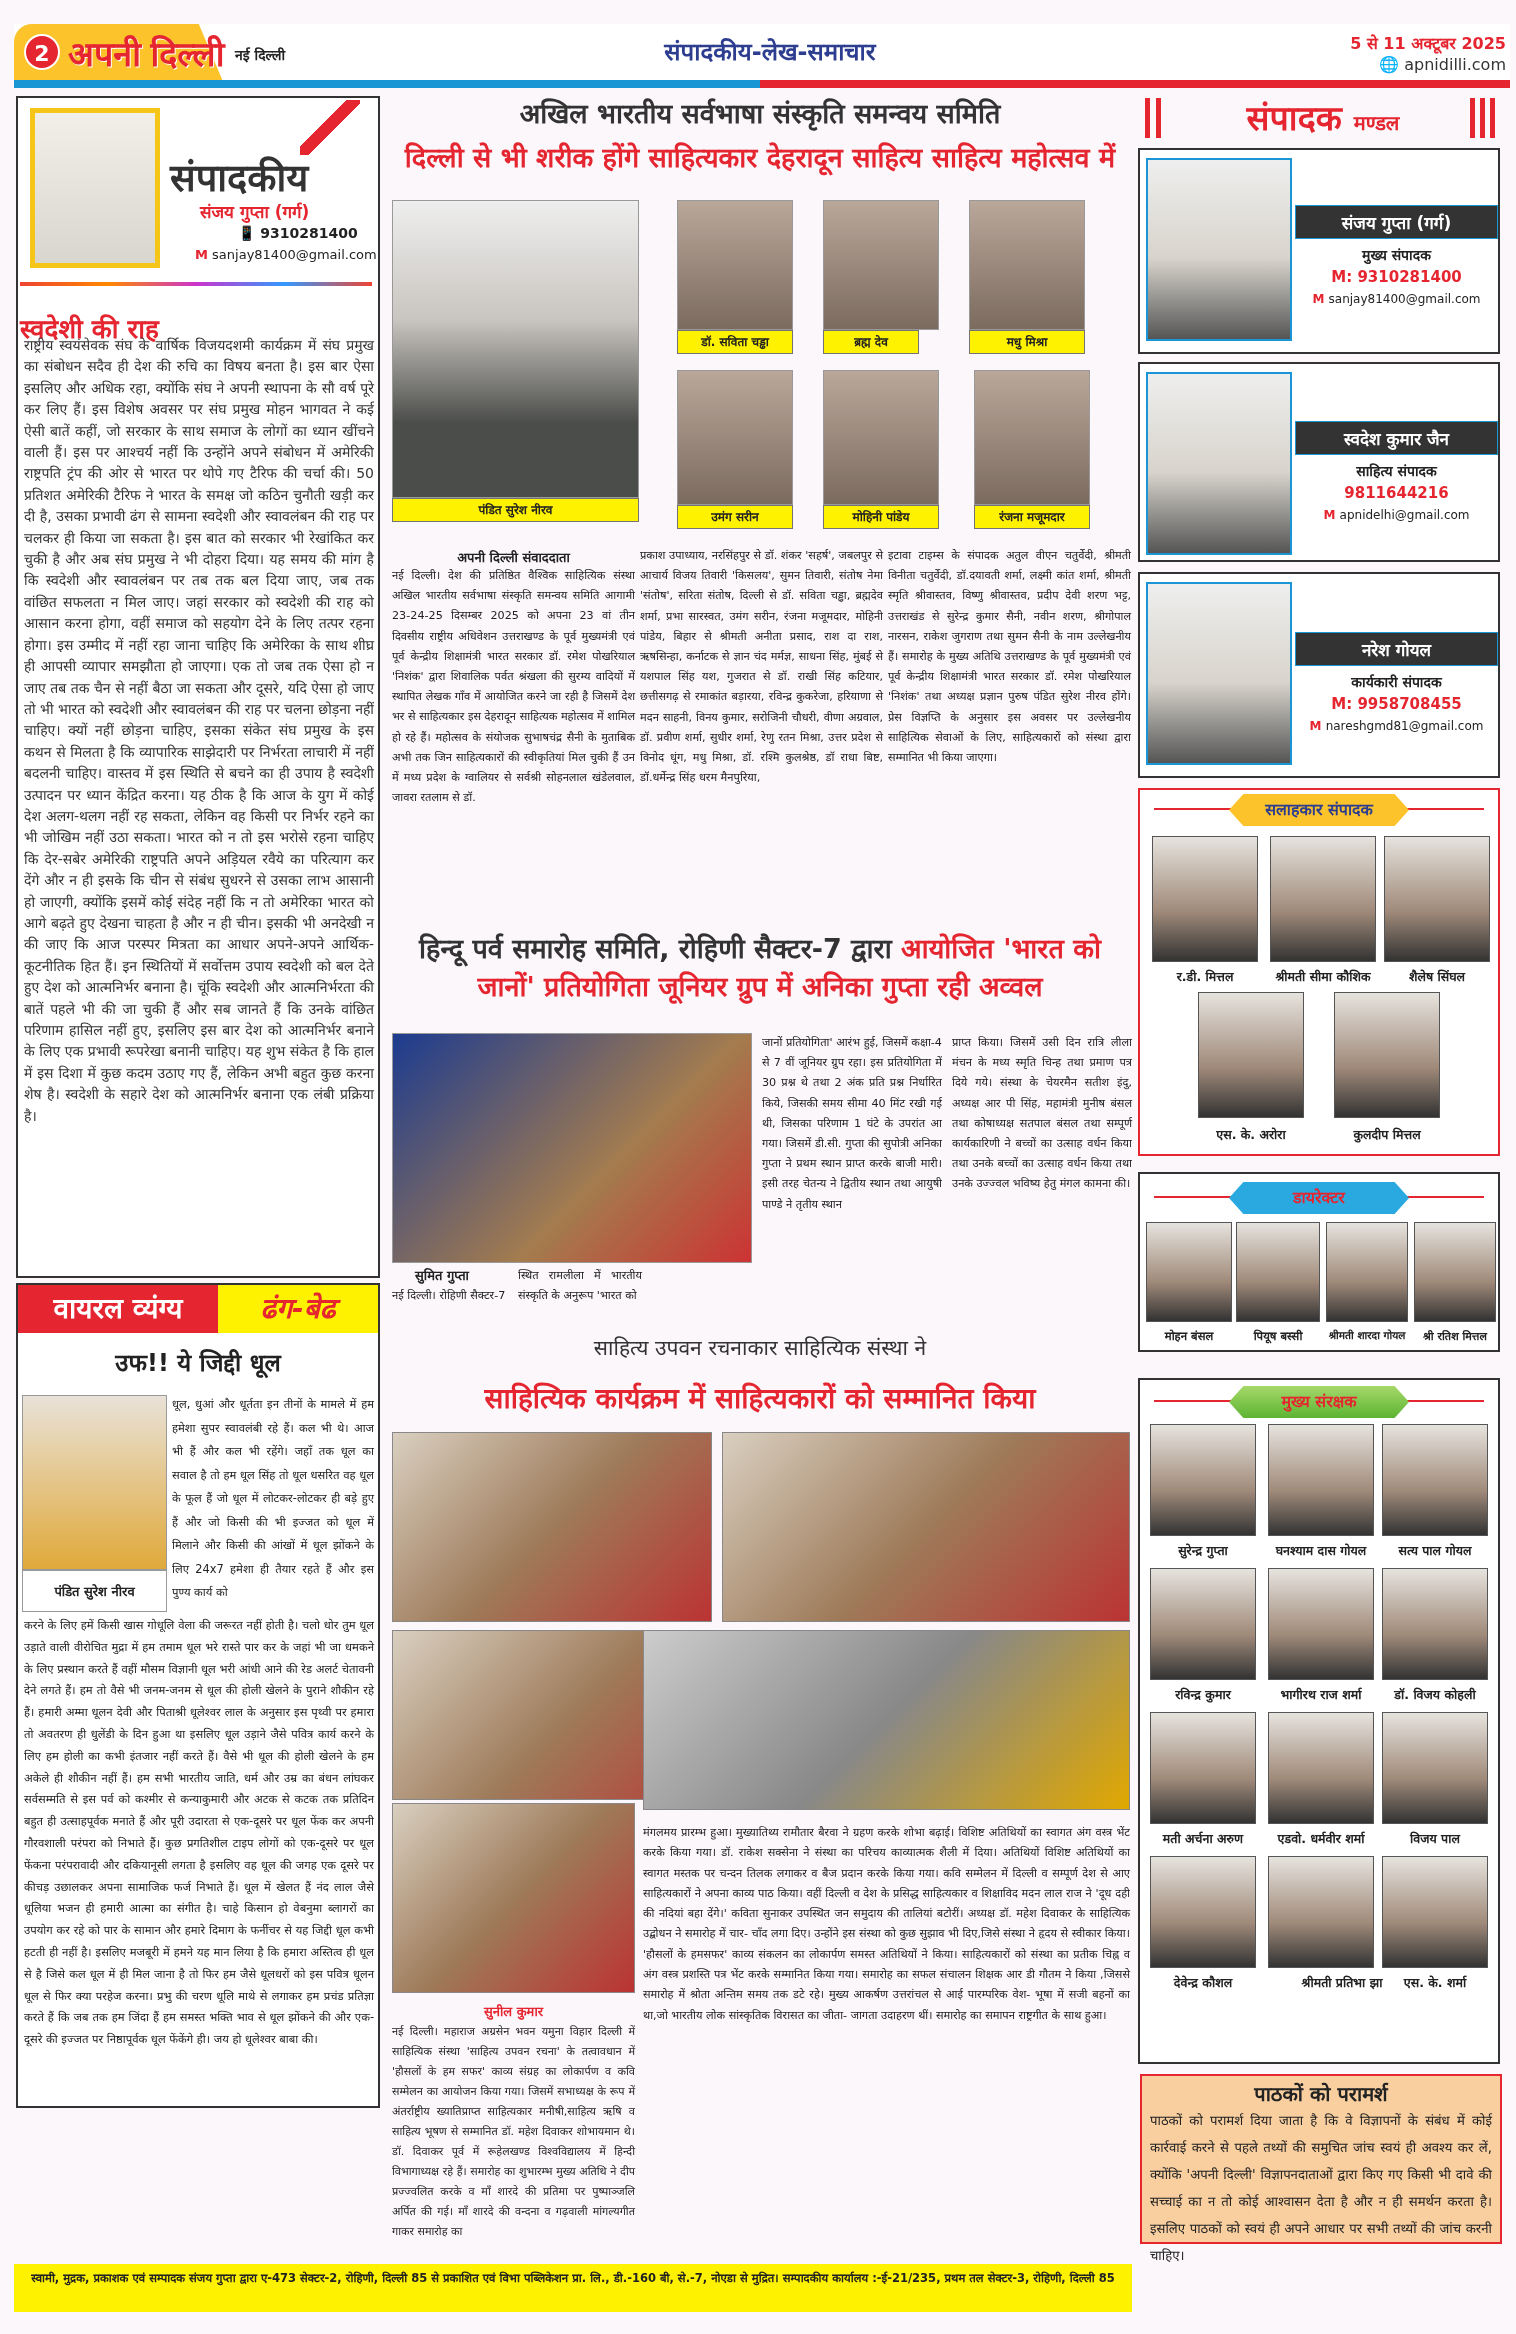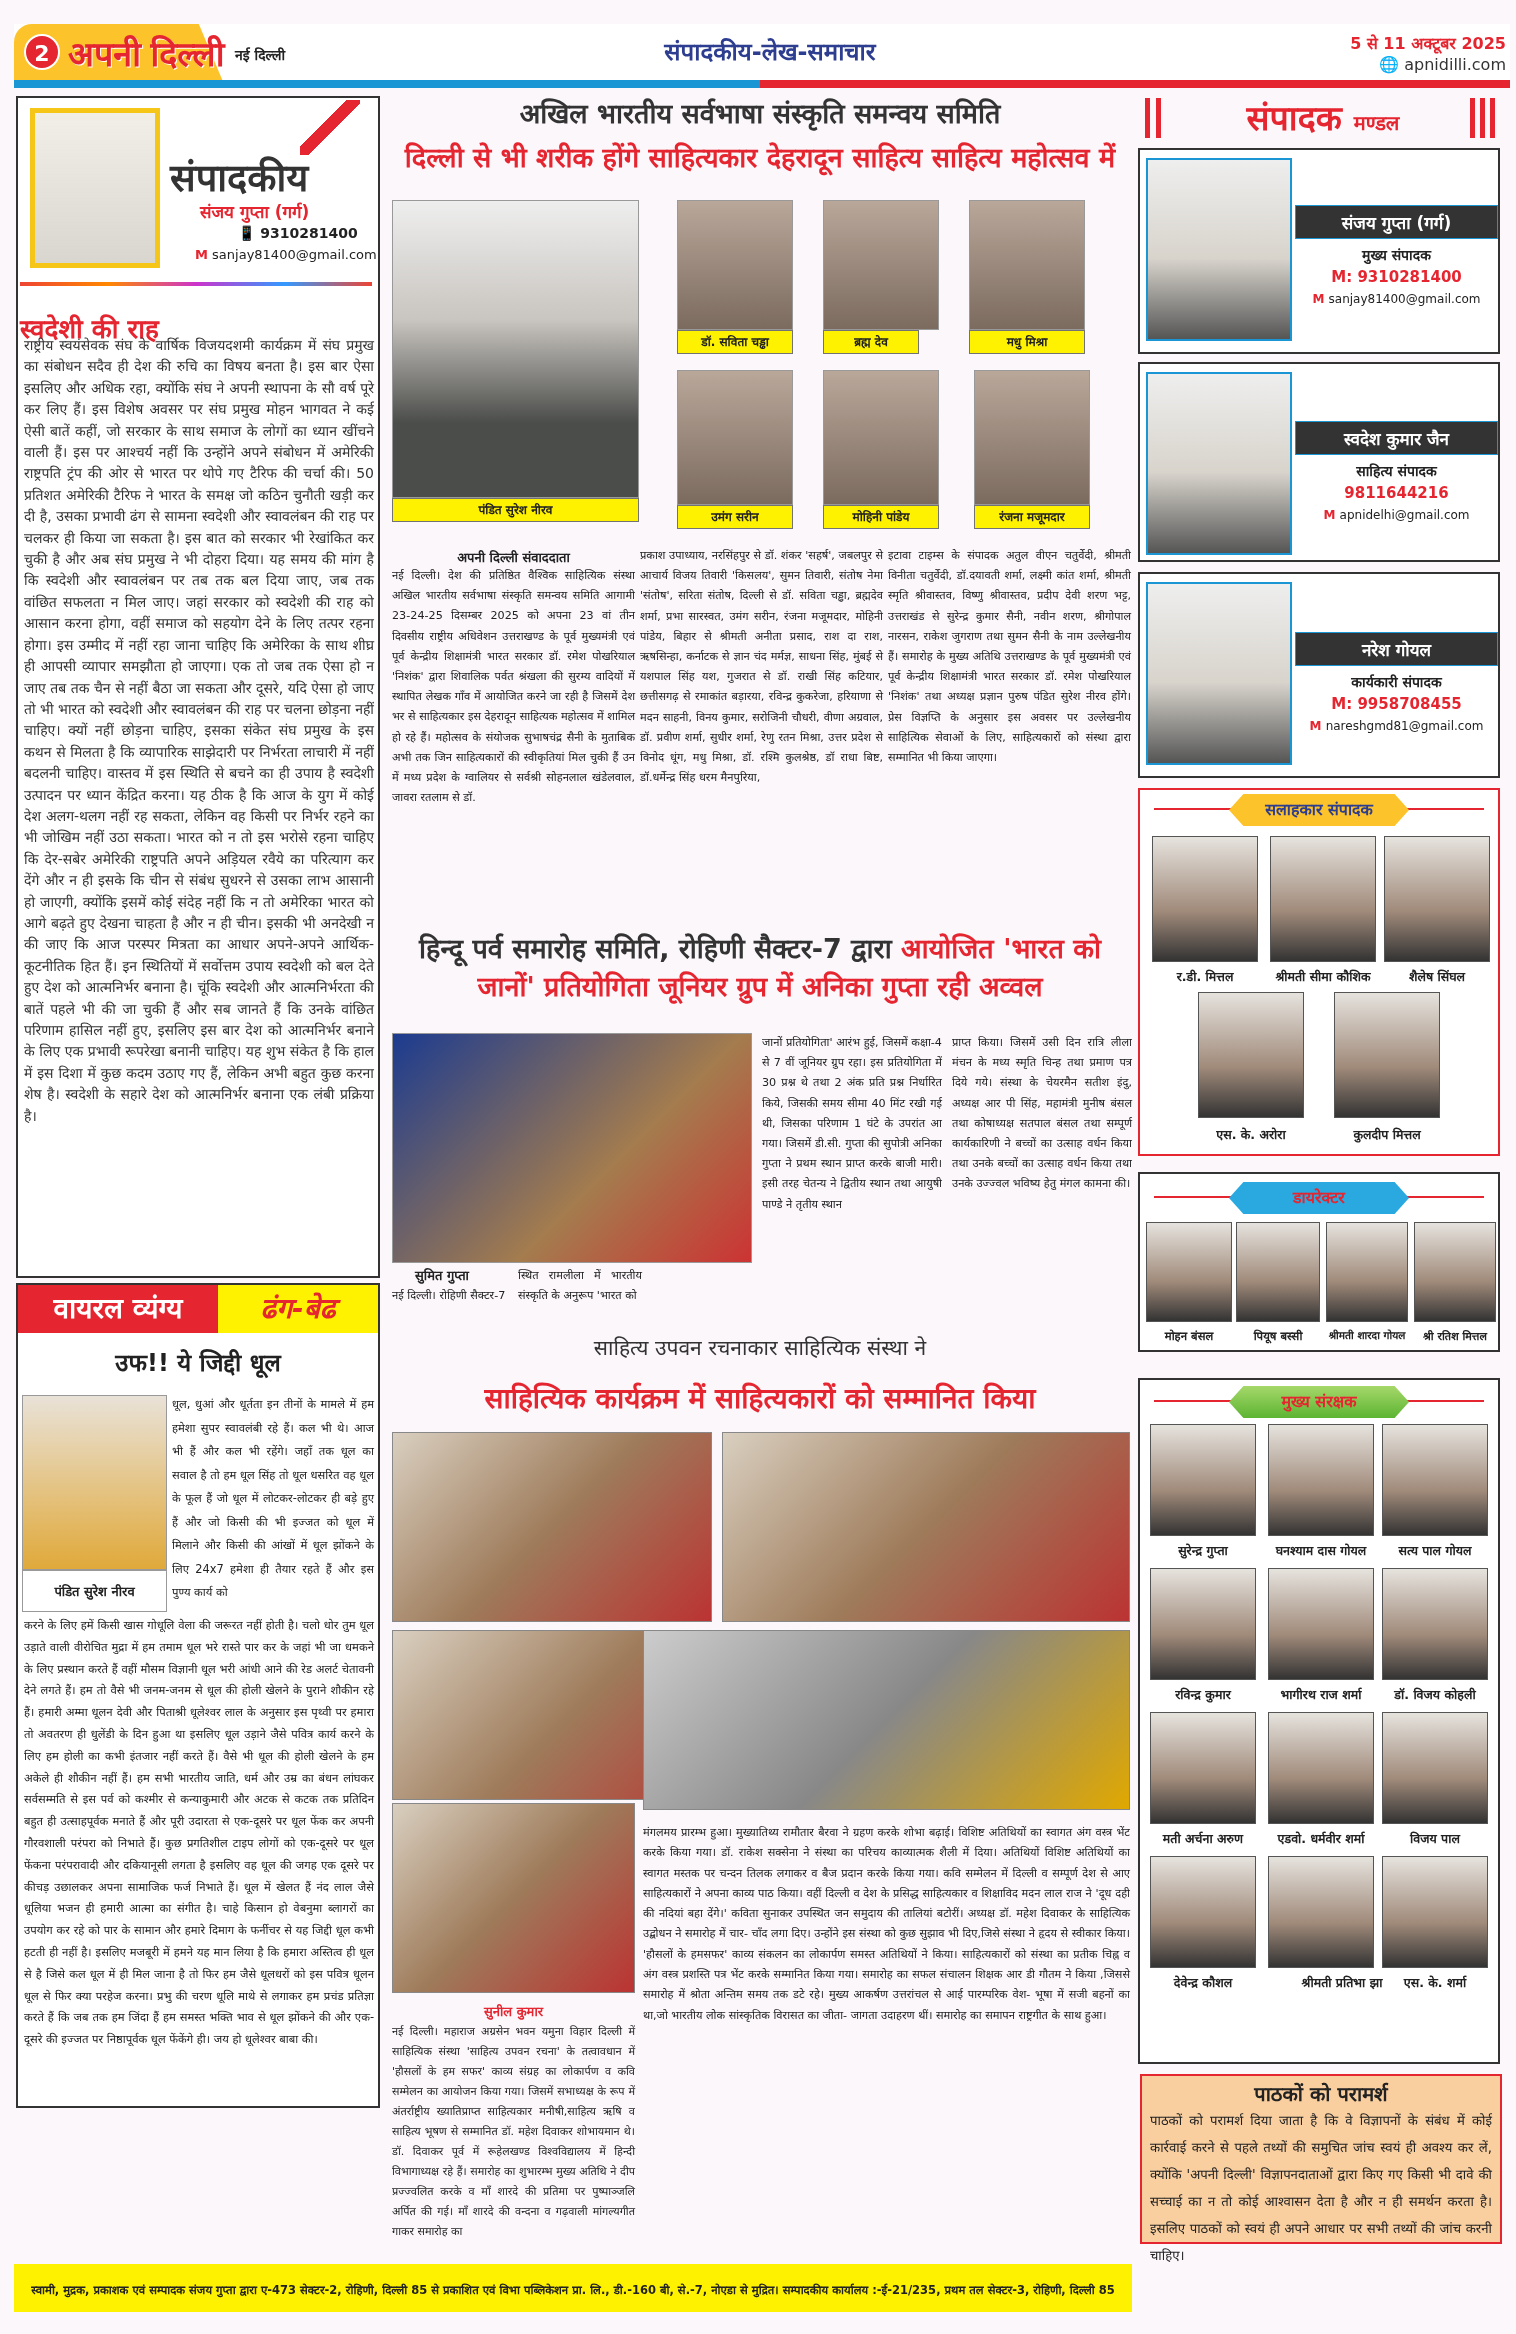--- a/index.html
+++ b/index.html
@@ -65,21 +65,21 @@
 .card-phone{text-align:center;font-size:15px;font-weight:bold;color:#e5252f}
 .card-mail{text-align:center;font-size:12px}
 .panel{left:1138px;width:362px;background:#fff}
 .ribbon{left:50%;transform:translateX(-50%);width:180px;height:32px;text-align:center;font-size:16px;font-weight:bold;line-height:32px;clip-path:polygon(8% 0,92% 0,100% 50%,92% 100%,8% 100%,0 50%)}
 .ribbon-line{height:2px;background:#e5252f}
 .pf{border:1px solid #555;background:linear-gradient(#e6e3de,#a08a7a 60%,#333)}
 .pn{text-align:center;font-size:12.5px;font-weight:bold}
 .advice{left:1140px;top:2074px;width:362px;height:170px;background:#f9cfa0;border:2px solid #e5252f}
 .advice h3{text-align:center;font-size:20px;padding-top:4px}
 .advice p{font-size:13.2px;line-height:27px;padding:0 8px;text-align:justify}
-.footer{left:14px;top:2264px;width:1118px;height:48px;background:#fff200;text-align:center;font-size:11.5px;font-weight:bold;line-height:20px;padding-top:16px}
+.footer{left:14px;top:2264px;width:1118px;height:48px;background:#fff200;text-align:center;font-size:11.5px;font-weight:bold;line-height:20px;padding-top:4px}
 .mail-ic{color:#e5252f;font-weight:bold}
 </style>
 </head>
 <body>
 
 <div class="abs mast"></div>
 <div class="abs mast-left"></div>
 <div class="abs pageno">2</div>
 <div class="abs brand">अपनी दिल्ली</div>
 <div class="abs city">नई दिल्ली</div>

